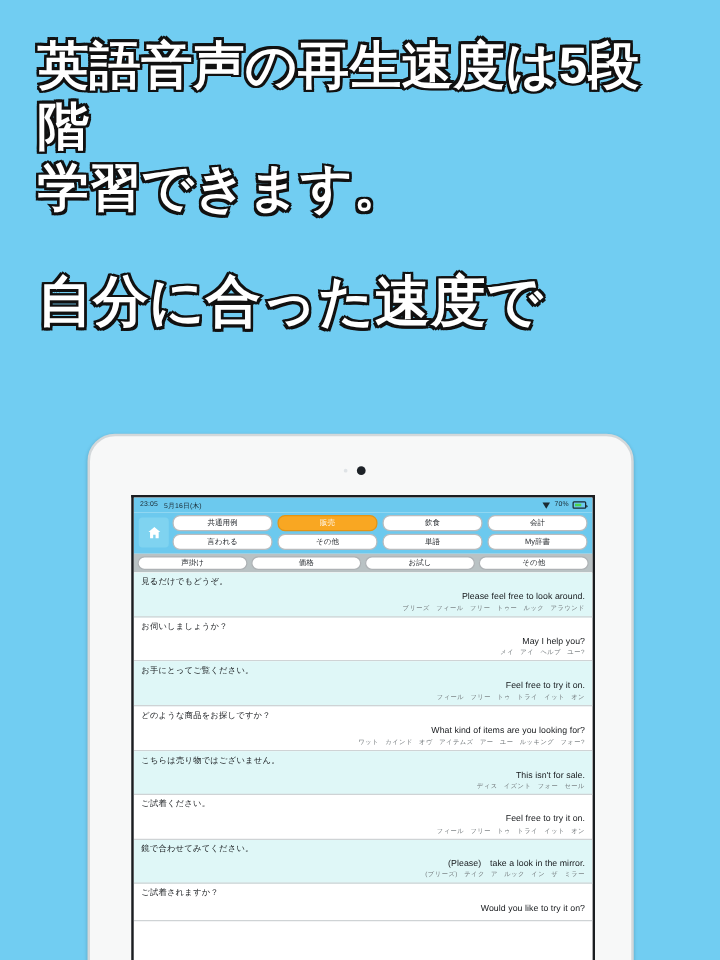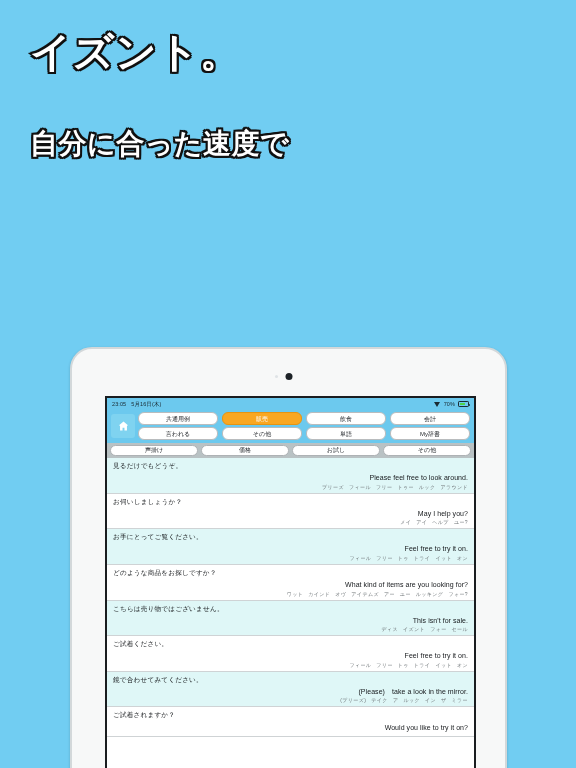--- a/index.html
+++ b/index.html
@@ -21,21 +21,21 @@
     font-weight:bold;
     letter-spacing:0.5px;
     -webkit-text-stroke:3px #111111;
     paint-order:stroke fill;
     text-shadow:
        2px 0 0 #111, -2px 0 0 #111, 0 2px 0 #111, 0 -2px 0 #111,
        2px 2px 0 #111, -2px 2px 0 #111, 2px -2px 0 #111, -2px -2px 0 #111;
   }
   .promo-block1 .promo-line{font-size:41px;line-height:49px;}
   .promo-block2{margin-top:46px;}
-  .promo-block2 .promo-line{font-size:28px;line-height:42px;}
+  .promo-block2 .promo-line{font-size:44px;line-height:42px;}
 
   
   .tablet{
     position:absolute;
     left:70px;top:347px;
     width:437px;height:470px;
     background:#f7f8f8;
     border:2px solid #d3d8da;
     border-radius:22px 22px 6px 6px;
     box-shadow:0 1px 3px rgba(0,0,0,0.18);
@@ -188,21 +188,22 @@
     white-space:nowrap;
     overflow:hidden;
   }
   .kana span{margin-left:5px;}
 </style>
 </head>
 <body>
 
 <div class="promo">
   <div class="promo-block1">
-    <div class="promo-line">イズント。</div>
+    <div class="promo-line">英語音声の再生速度は5段階</div>
+    <div class="promo-line">学習できます。</div>
   </div>
   <div class="promo-block2">
     <div class="promo-line">自分に合った速度で</div>
   </div>
 </div>
 
 <div class="tablet">
 
   <div class="sensor"></div>
   <div class="camera"></div>

